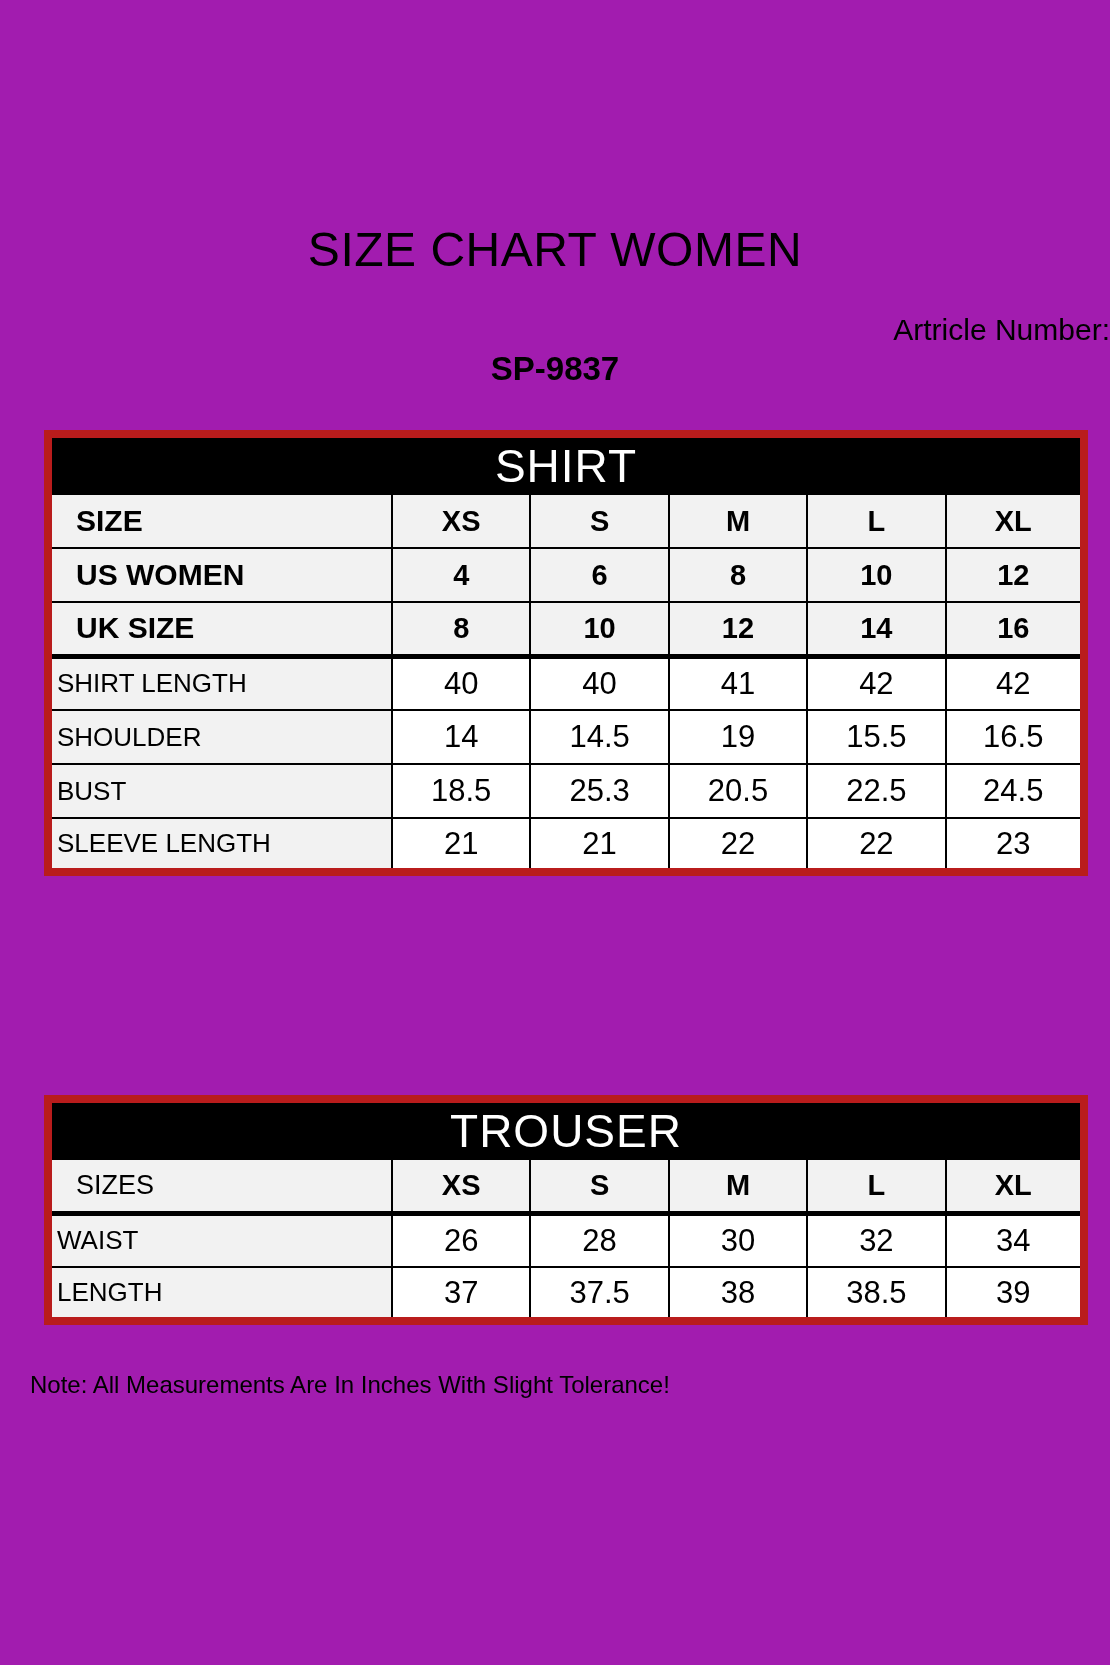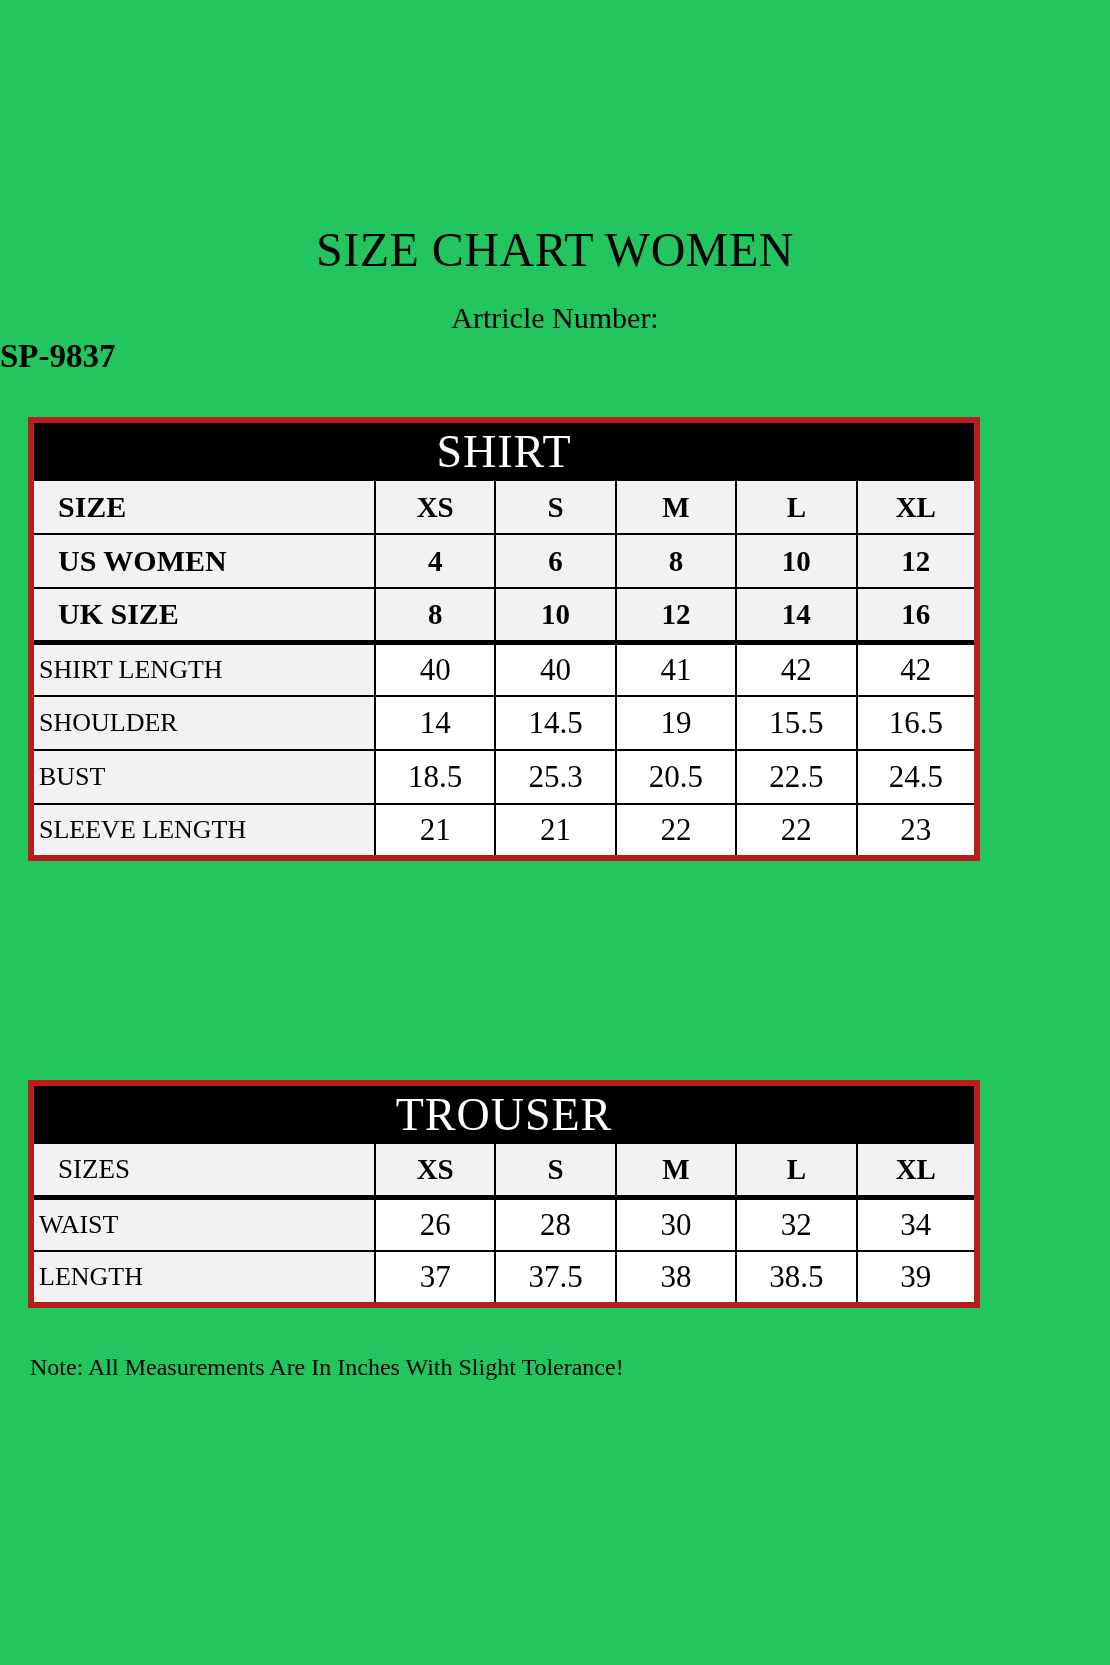--- a/index.html
+++ b/index.html
@@ -1,50 +1,50 @@
 <!DOCTYPE html>
 <html><head>
 <meta charset="utf-8">
 <style>
   * { box-sizing: border-box; }
   html, body { margin: 0; padding: 0; background: #ffffff; }
   .page {
     position: relative;
     width: 1110px;
     height: 1665px;
-    background: #22c55e;
+    background: #a21caf;
     color: #000000;
-    font-family: Liberation Serif, serif;
+    font-family: Liberation Sans, sans-serif;
     overflow: hidden;
   }
   .page-title {
     margin: 0;
     padding-top: 222px;
     text-align: center;
     font-size: 48px;
     font-weight: 400;
     letter-spacing: 0.5px;
   }
   .article-label {
-    margin-top: 24px;
-    text-align: center;
+    margin-top: 36px;
+    text-align: right;
     font-size: 30px;
   }
   .article-number {
     margin-top: 3px;
-    text-align: left;
+    text-align: center;
     font-size: 33px;
     font-weight: 700;
   }
   table.size-table {
     border-collapse: collapse;
     table-layout: fixed;
-    width: 952px;
-    margin-left: 28px;
-    border: 6px solid #b91c1c;
+    width: 1044px;
+    margin-left: 44px;
+    border: 8px solid #b91c1c;
   }
   table.shirt-table { margin-top: 42px; }
   table.trouser-table { margin-top: 219px; border-radius: 13px; }
   .size-table col.label-col { width: 344px; }
   .size-table tr.banner td {
     background: #000000;
     color: #ffffff;
     text-align: center;
     font-size: 46px;
     height: 60px;

